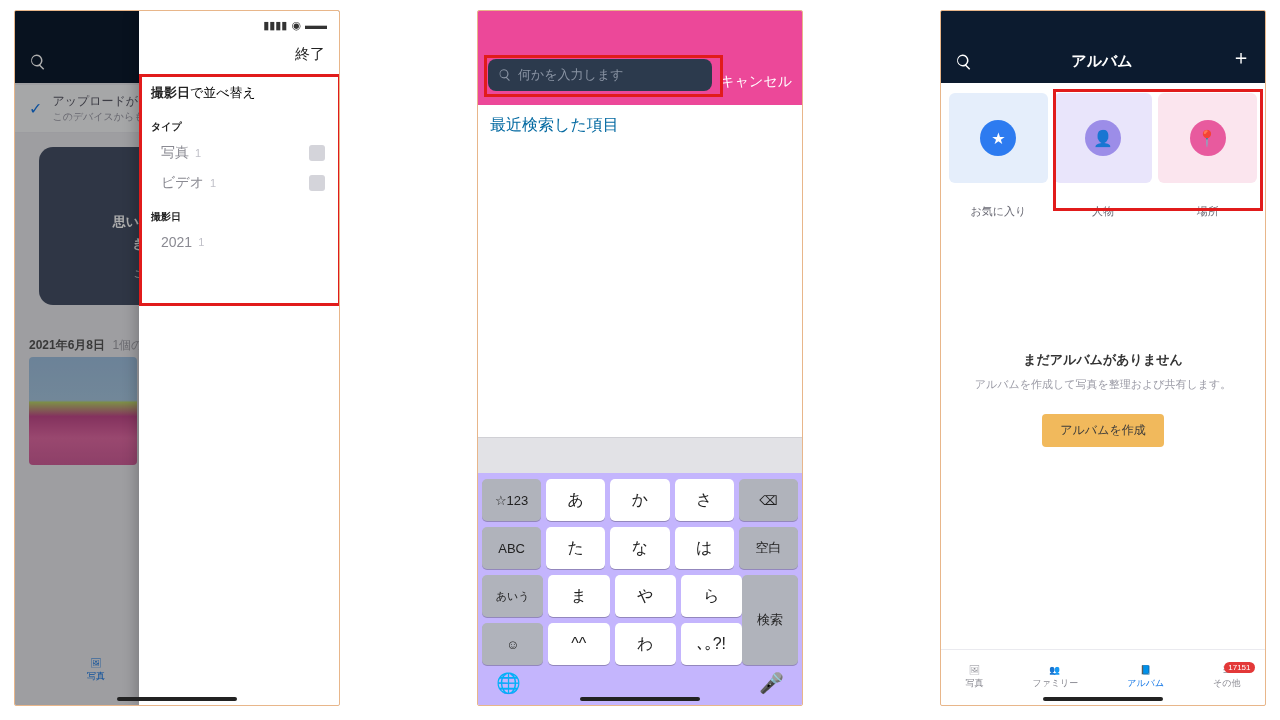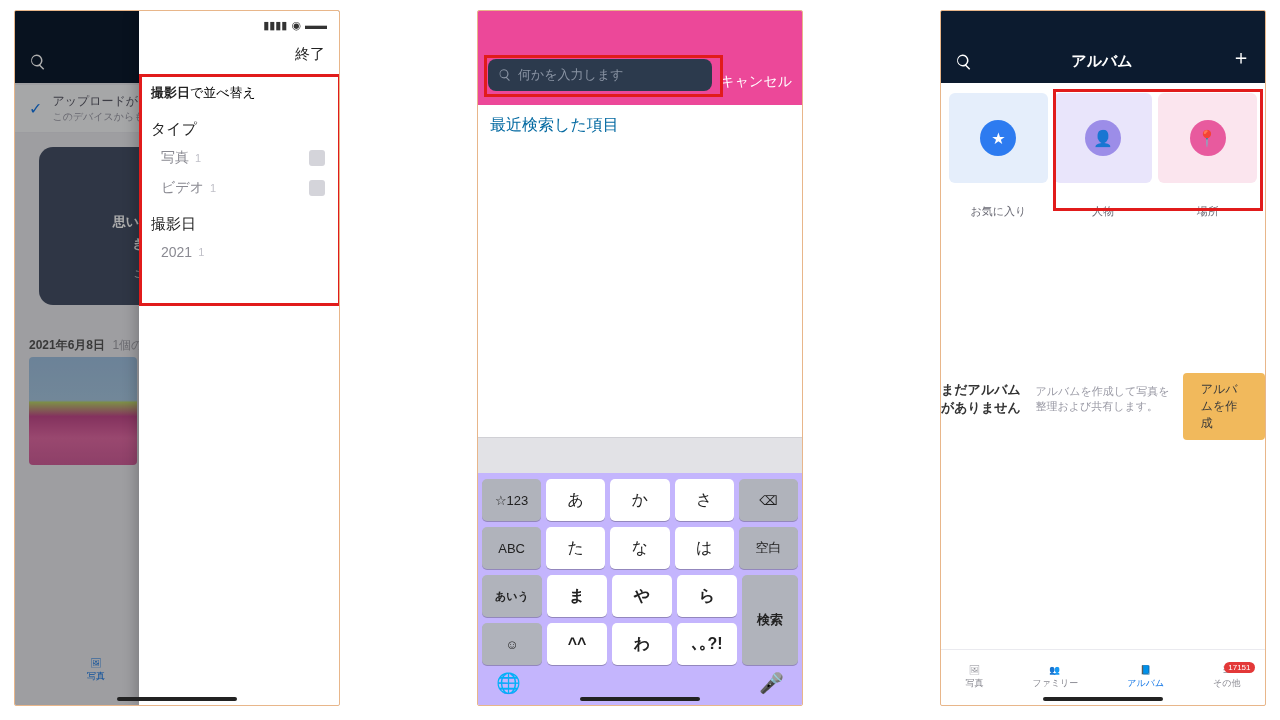--- a/index.html
+++ b/index.html
@@ -134,22 +134,22 @@
   }
   .s1-list { padding: 4px 0; }
   .s1-sort {
     padding: 6px 12px;
     font-size: 13px;
     color: #222;
   }
   .s1-sort .light { color: #000000; }
   .s1-section {
     padding: 12px 12px 4px 12px;
-    font-size: 15px;
-    font-weight: 400;
+    font-size: 10px;
+    font-weight: 700;
     color: #222;
   }
   .s1-item {
     display: flex;
     align-items: center;
     padding: 6px 14px 6px 22px;
     font-size: 14px;
     color: #8a8a92;
   }
   .s1-item .cnt { margin-left: 6px; font-size: 11px; color: #c0c0c8; }
@@ -287,21 +287,21 @@
   .red-box-3 {
     position: absolute;
     top: 78px; left: 112px;
     width: 210px; height: 122px;
     border: 3px solid #e11b1b;
     pointer-events: none;
   }
   .s3-empty {
     flex: 1;
     display: flex;
-    flex-direction: row;
+    flex-direction: column;
     align-items: center;
     justify-content: center;
     gap: 8px;
     padding-bottom: 80px;
   }
   .s3-empty-title { font-size: 13px; font-weight: 600; color: #333; }
   .s3-empty-sub { font-size: 11px; color: #9a9aa5; font-family: Liberation Serif, serif; }
   .s3-empty-btn {
     margin-top: 14px;
     background: #f1b95c;
@@ -432,21 +432,21 @@
         </div>
         <div class="kb-row">
           <div class="kb-key fn">ABC</div>
           <div class="kb-key">た</div>
           <div class="kb-key">な</div>
           <div class="kb-key">は</div>
           <div class="kb-key fn">空白</div>
         </div>
       </div>
     </div>
-    <div style="display:flex; gap:5px;font-weight:bold;">
+    <div style="display:flex; ">
       <div style="flex:1;">
         <div class="kb-row">
           <div class="kb-key fn" style="font-size:11px">あいう</div>
           <div class="kb-key">ま</div>
           <div class="kb-key">や</div>
           <div class="kb-key">ら</div>
         </div>
         <div class="kb-row" style="margin-bottom:0;">
           <div class="kb-key fn">☺</div>
           <div class="kb-key">^^</div>

